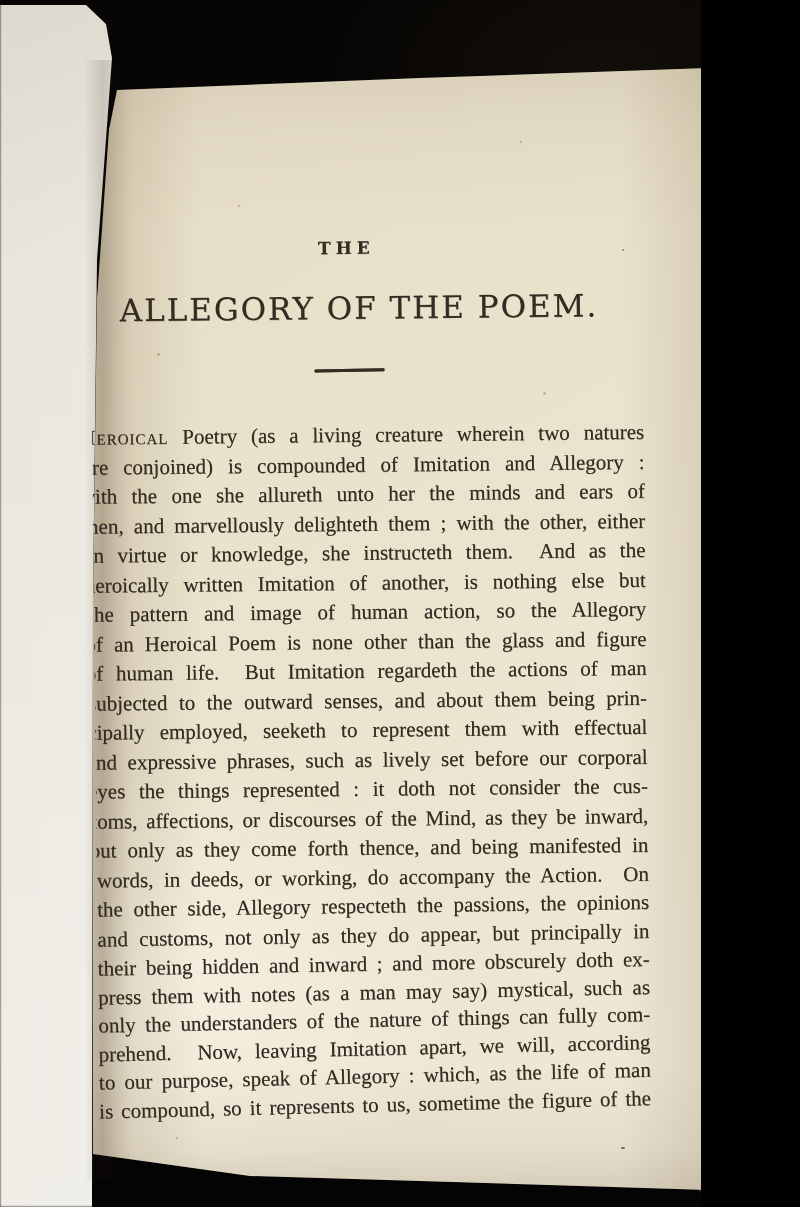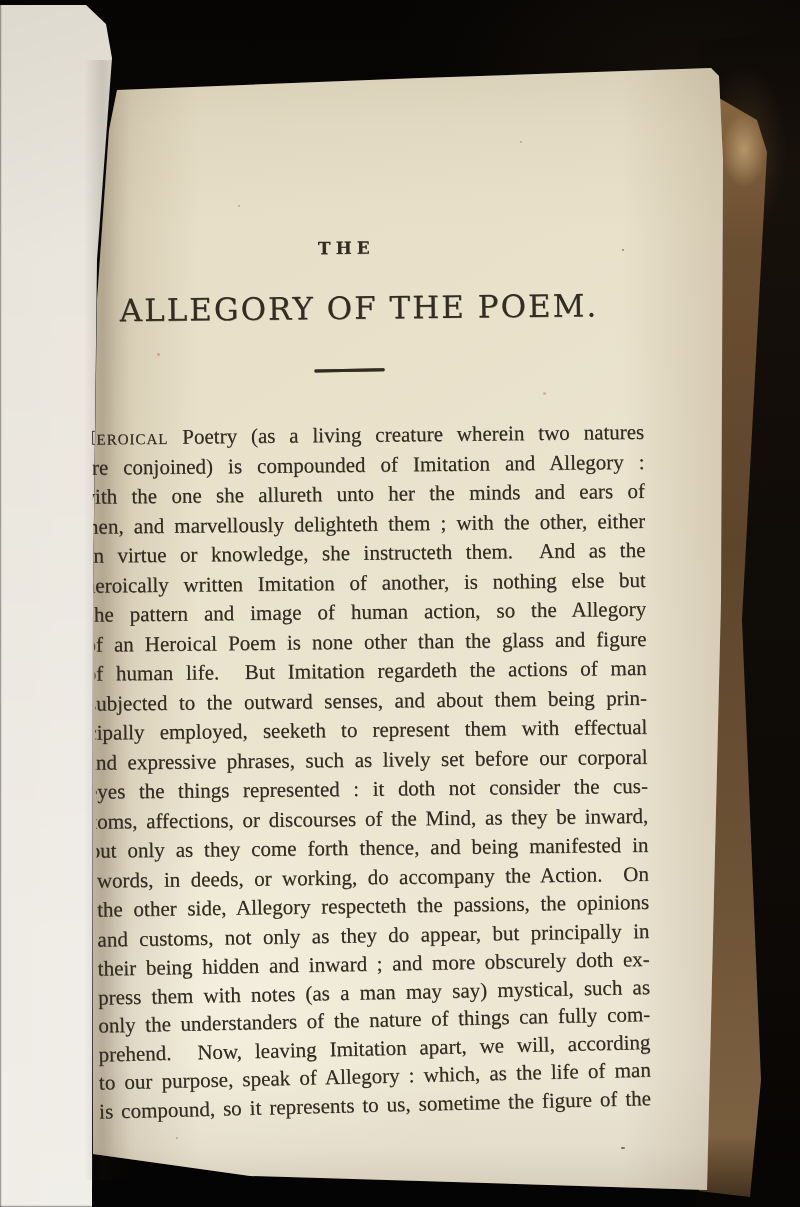--- a/index.html
+++ b/index.html
@@ -1,17 +1,17 @@
 <!DOCTYPE html>
 <html><head>
 <meta charset="utf-8">
 <style>
   html,body { margin:0; padding:0; background:#000; }
   #canvas {
-    position:relative; width:800px; height:1207px; overflow:hidden;
+    position:relative; width:701px; height:1207px; overflow:hidden;
     background:
       radial-gradient(ellipse 420px 260px at 86% 6%, rgba(42,30,18,0.35), rgba(0,0,0,0) 70%),
       linear-gradient(180deg, #060504 0%, #070605 50%, #050404 100%);
     font-family:"Liberation Serif","DejaVu Serif",serif;
   }
   
   .cover-band {
     position:absolute; inset:0;
     clip-path:polygon(700px 42px, 800px 28px, 800px 1207px, 696px 1207px);
     background:

